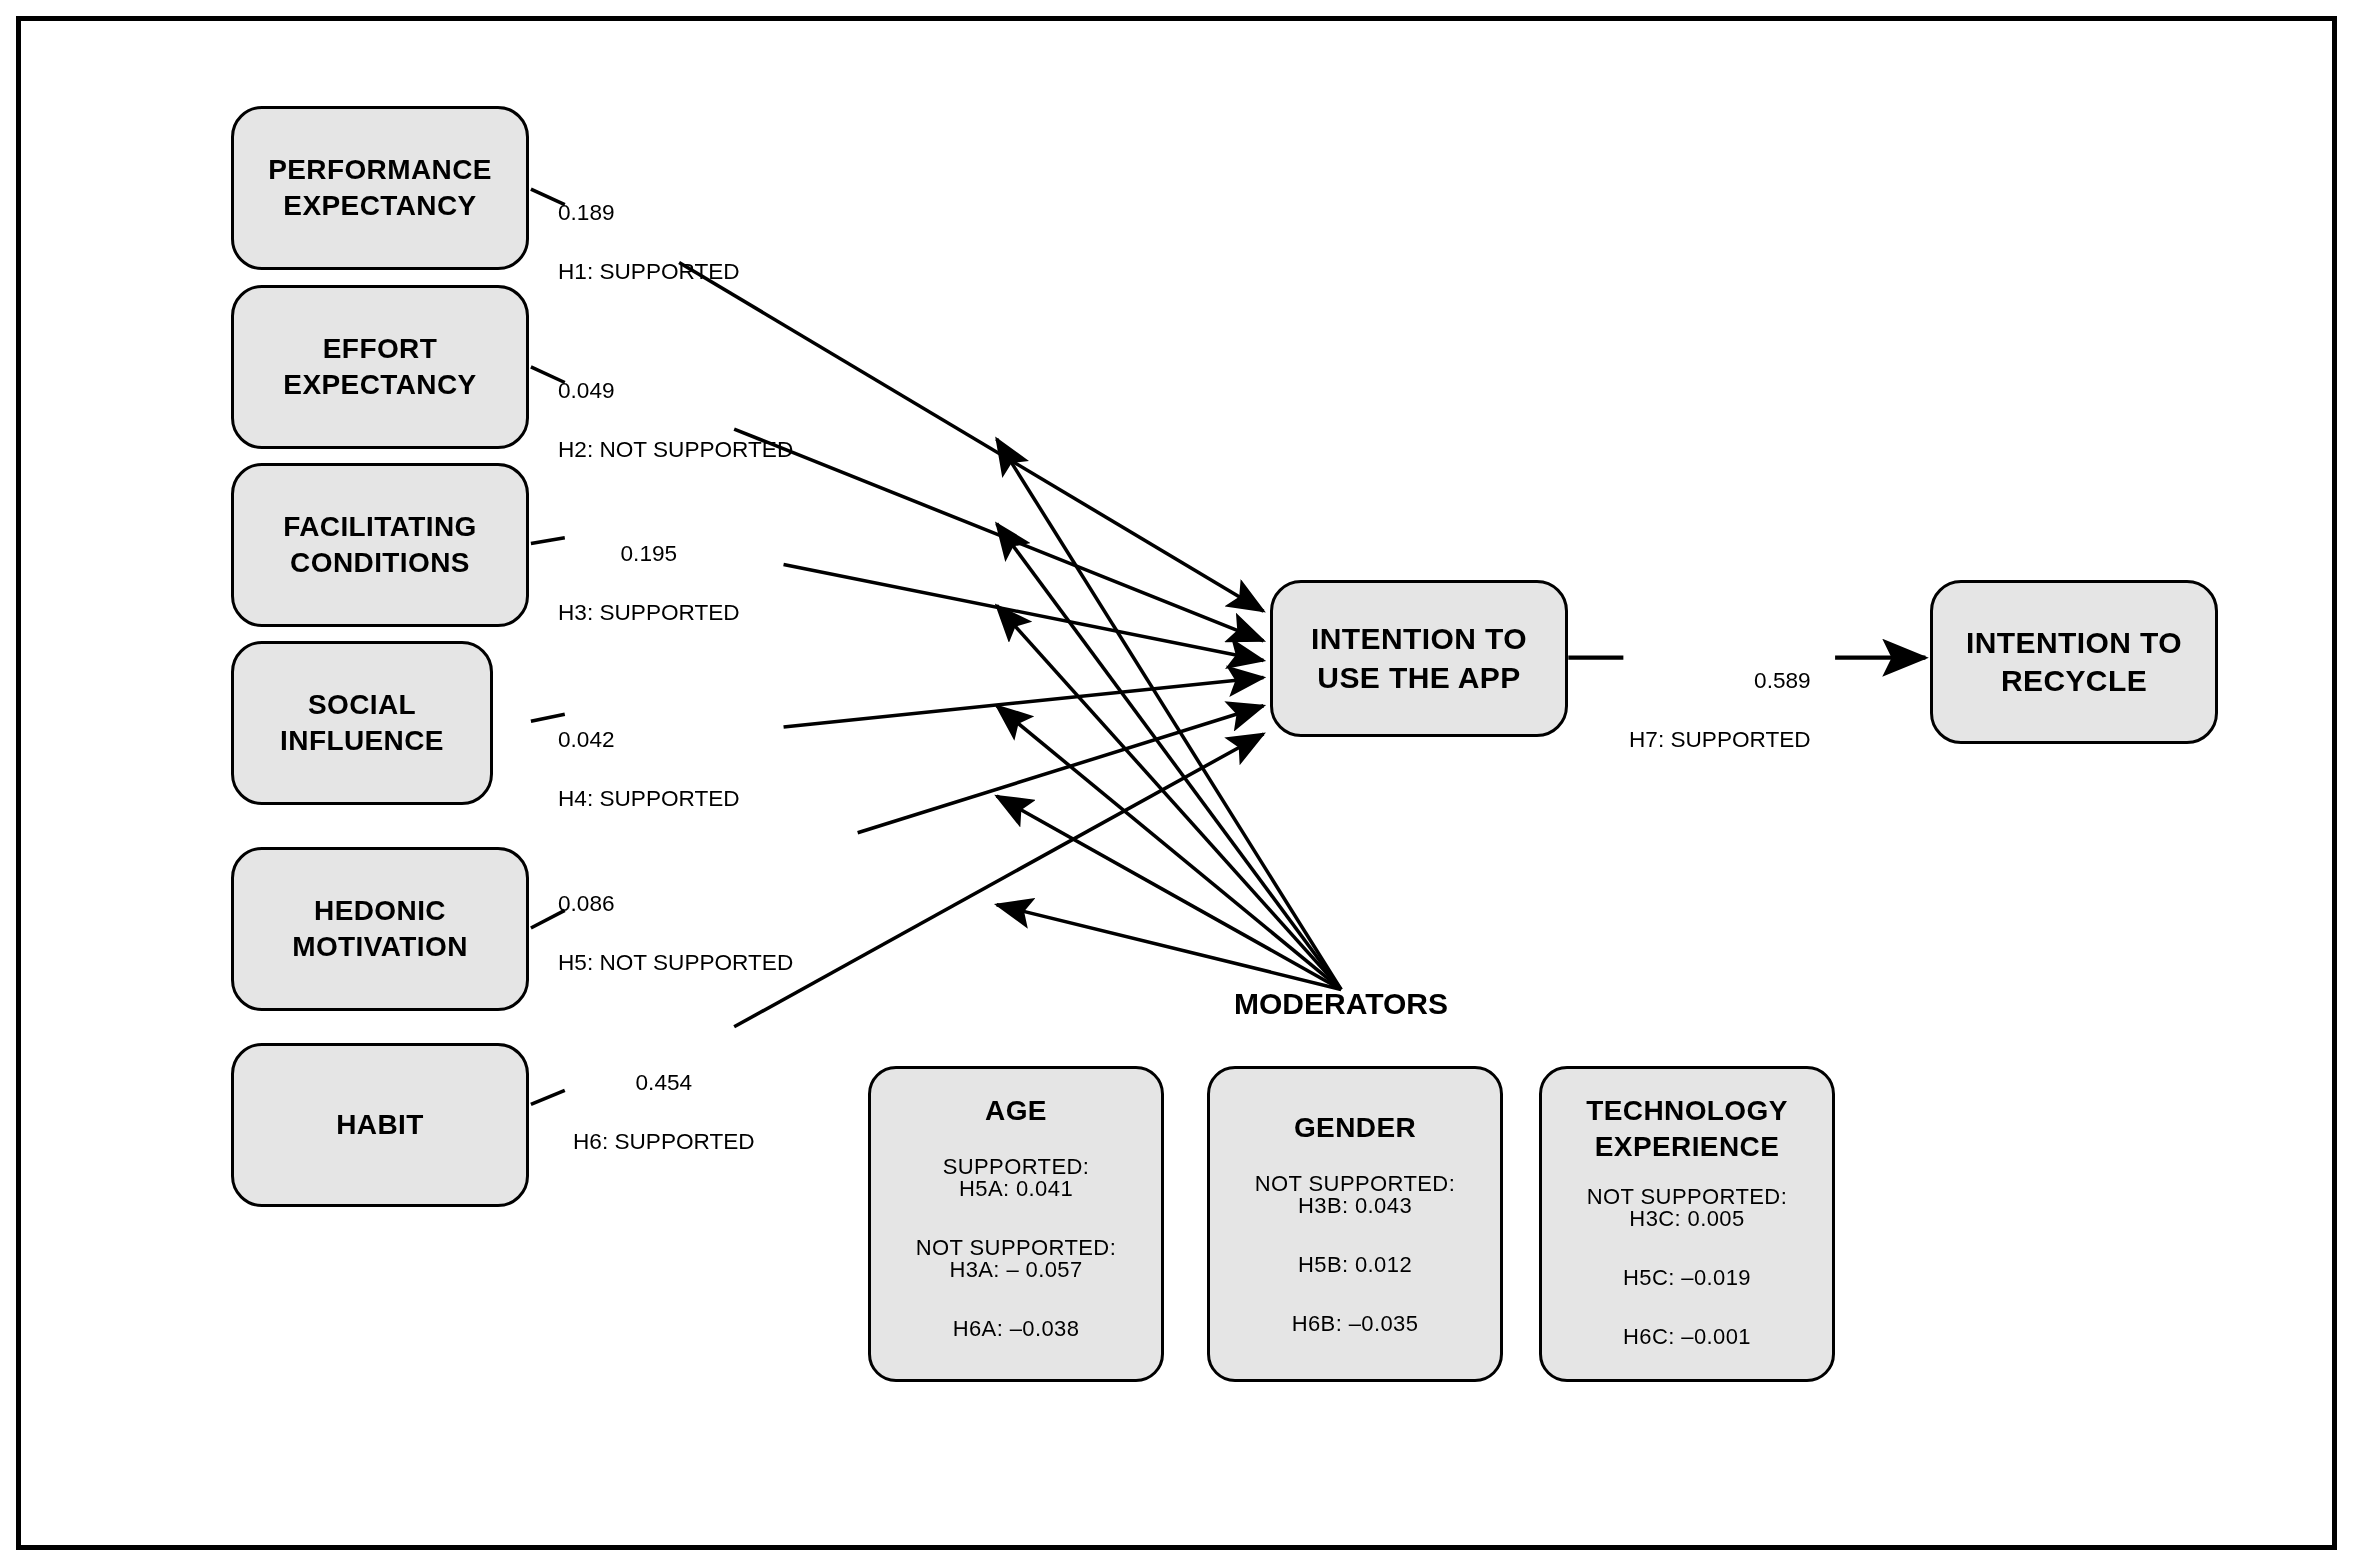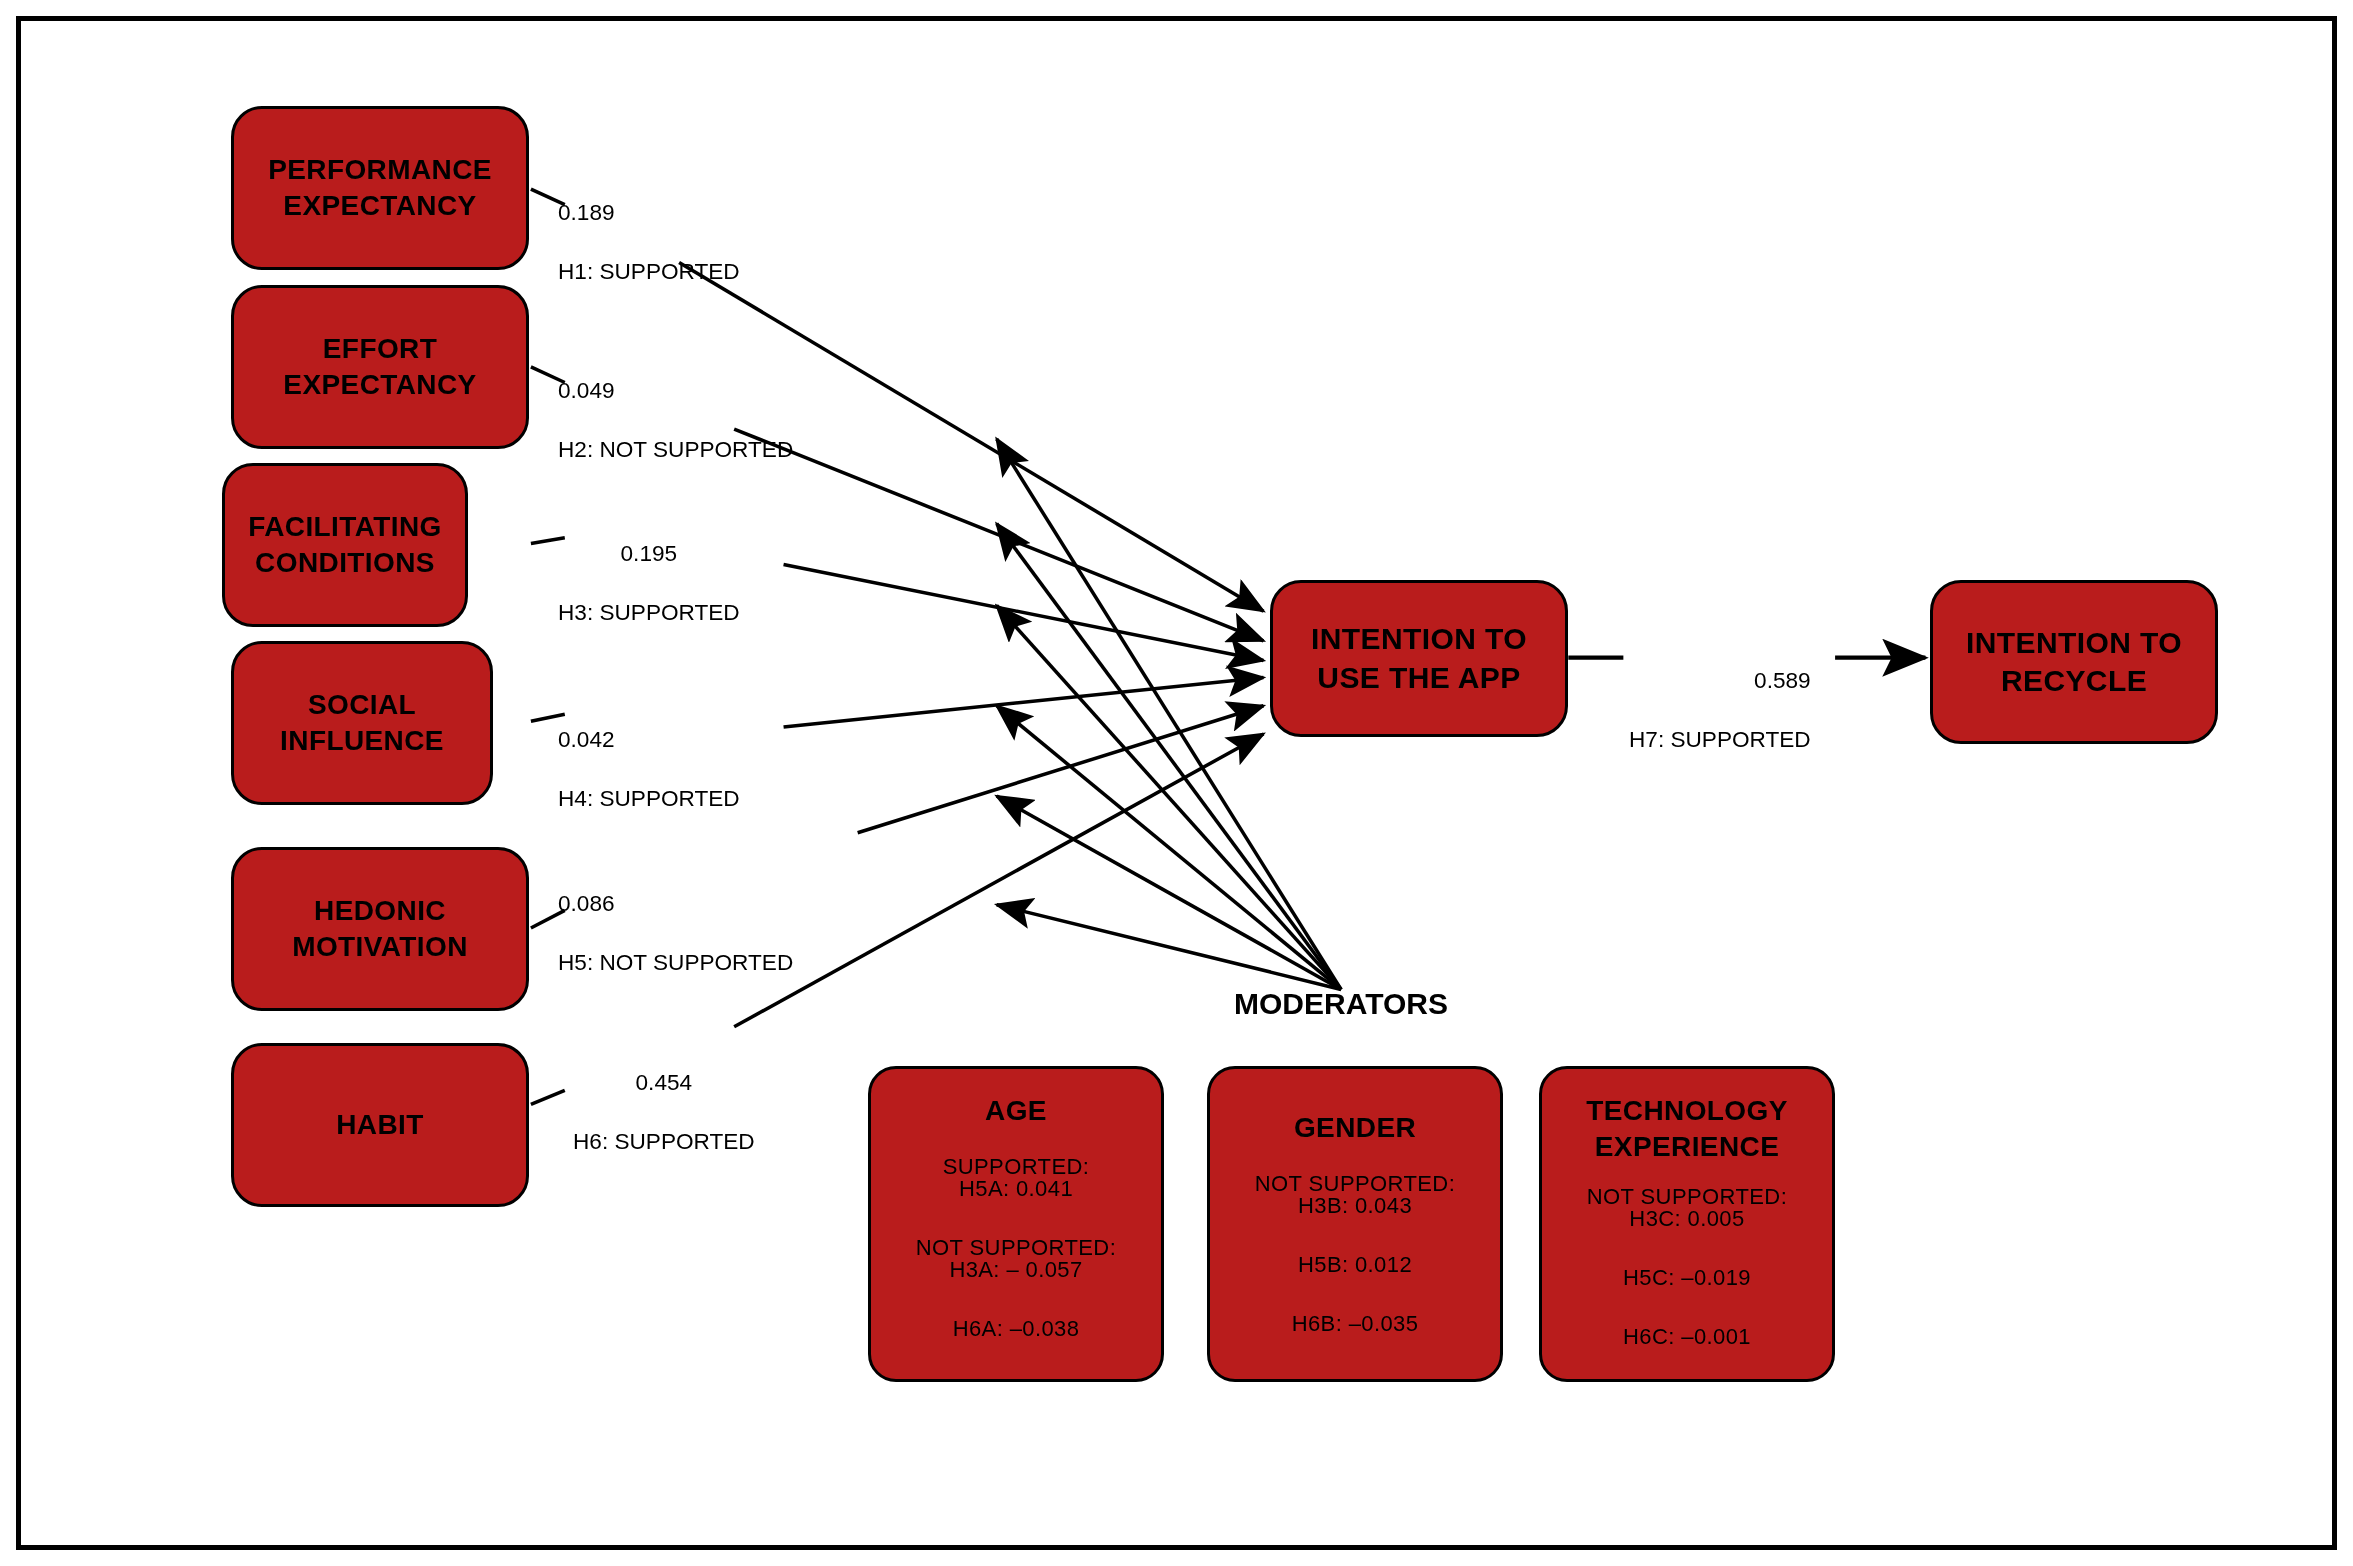--- a/index.html
+++ b/index.html
@@ -19,21 +19,21 @@
     border:5px solid #000000;
     box-sizing:border-box;
     background:#ffffff;
   }
   
   .node{
     position:absolute;
     box-sizing:border-box;
     border:3.5px solid #000000;
     border-radius:31px;
-    background:#b91c1c;
+    background:#e5e5e5;
     display:flex;
     align-items:center;
     justify-content:center;
     text-align:center;
     font-weight:bold;
     color:#000000;
     letter-spacing:0.4px;
     line-height:1.28;
     z-index:6;
   }
@@ -143,21 +143,21 @@
   </svg>
 
   <div class="node lvl1" style="left:231px; top:106px; width:298px; height:164px;">
     <span class="txt">PERFORMANCE
 EXPECTANCY</span>
   </div>
   <div class="node lvl1" style="left:231px; top:285px; width:298px; height:164px;">
     <span class="txt">EFFORT
 EXPECTANCY</span>
   </div>
-  <div class="node lvl1" style="left:222px; top:463px; width:246px; height:164px;">
+  <div class="node lvl1" style="left:231px; top:463px; width:298px; height:164px;">
     <span class="txt">FACILITATING
 CONDITIONS</span>
   </div>
   <div class="node lvl1" style="left:231px; top:641px; width:262px; height:164px;">
     <span class="txt">SOCIAL
 INFLUENCE</span>
   </div>
   <div class="node lvl1" style="left:231px; top:847px; width:298px; height:164px;">
     <span class="txt">HEDONIC
 MOTIVATION</span>

